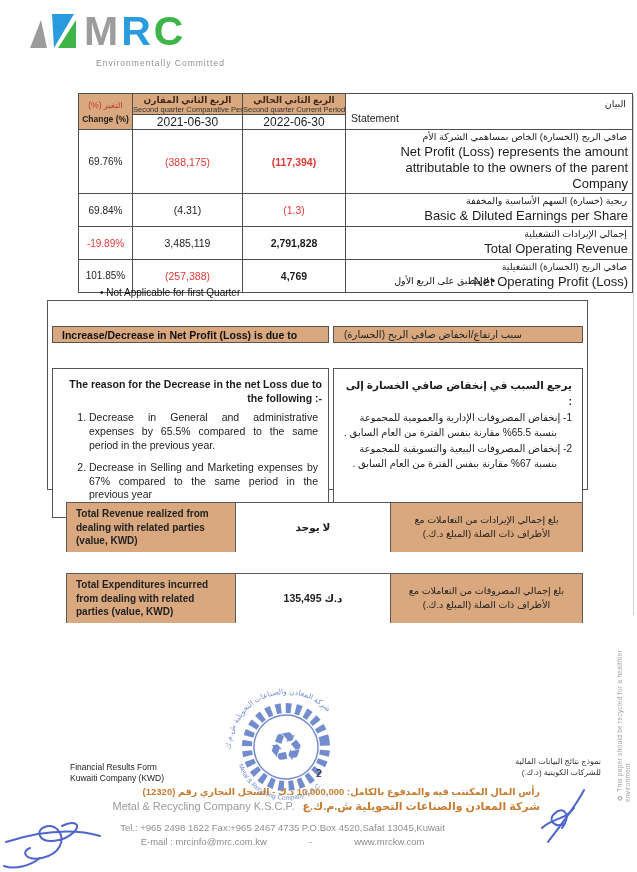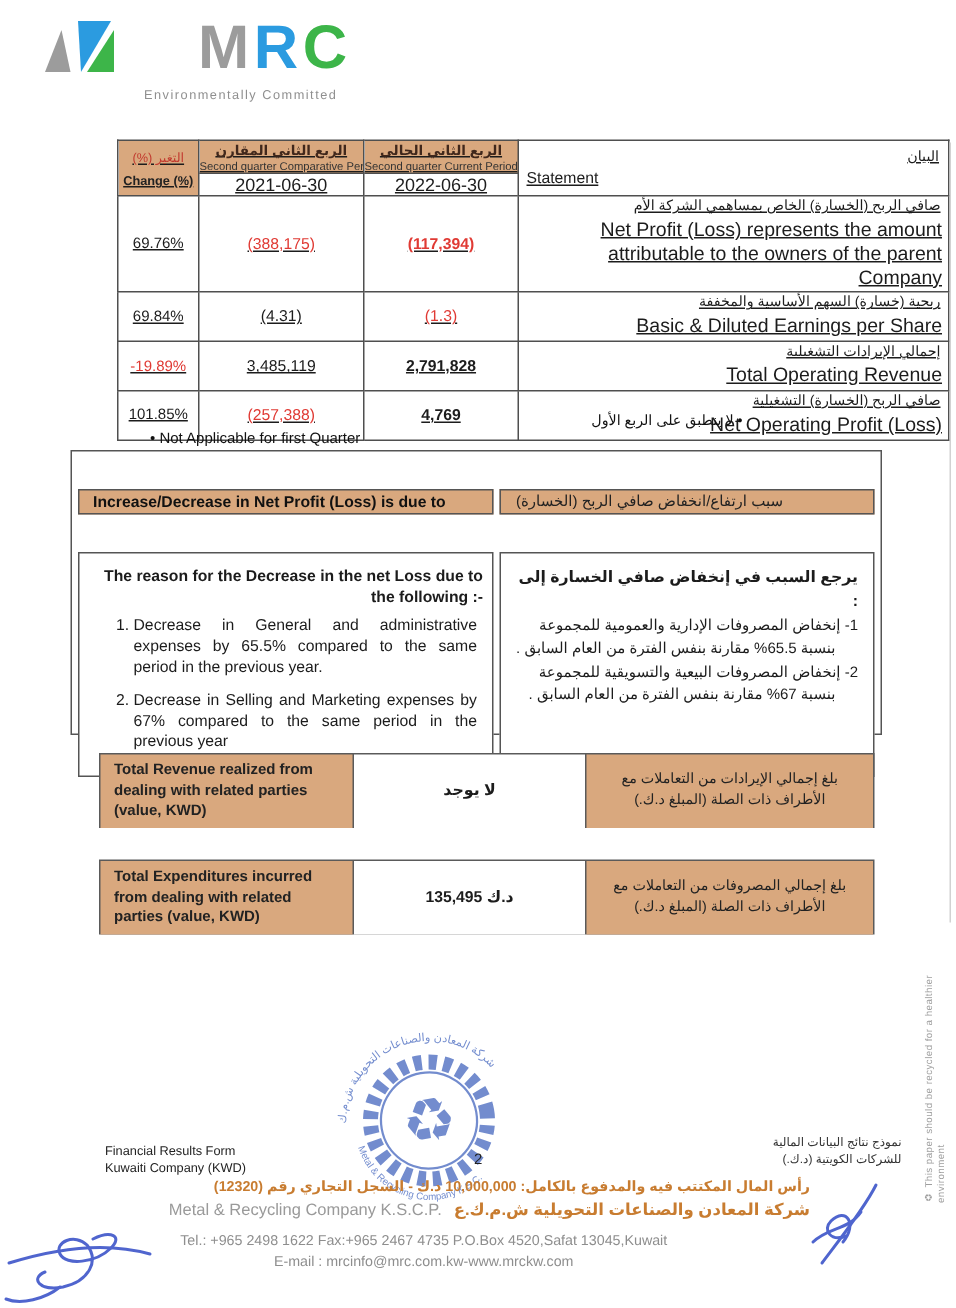--- a/index.html
+++ b/index.html
@@ -5,30 +5,30 @@
   html,body { margin:0; padding:0; }
   body {
     width:637px; height:872px; position:relative; overflow:hidden;
     background:#ffffff;
     font-family:"Liberation Sans","DejaVu Sans",sans-serif;
     color:#1c1c1c;
   }
   .abs { position:absolute; }
 
   
-  .logo { left:28px; top:8px; display:flex; align-items:flex-start;gap:48px; }
+  .logo { left:28px; top:8px; display:flex; align-items:flex-start; }
   .logo-letters { font-size:41px; font-weight:bold; letter-spacing:3px; line-height:46px; margin-left:6px; }
   .logo-letters .l-m { color:#9c9c9c; }
   .logo-letters .l-r { color:#2b9be0; }
   .logo-letters .l-c { color:#3db549; }
   .tagline { left:96px; top:58px; font-size:8.5px; color:#8f8f8f; letter-spacing:1px; }
 
   
   .fin-table { left:78px; top:93px; }
-  table.fin { border-collapse:collapse; table-layout:fixed; width:554px; border:1.5px solid #222;text-decoration:underline; }
+  table.fin { border-collapse:collapse; table-layout:fixed; width:554px; border:1.5px solid #222; }
   table.fin td { border:1px solid #4f4f4f; padding:0; vertical-align:middle; overflow:hidden; }
   .tan { background:#d9a87e; }
   .change-hd { text-align:center; }
   .change-hd .ar { font-size:8.5px; color:#c23b2f; direction:rtl; padding-top:1px; }
   .change-hd .en { font-size:8.5px; font-weight:bold; color:#222; padding-top:4px; }
   .col-hd .ar { font-size:9px; color:#41281c; direction:rtl; text-align:center; font-weight:bold; padding-top:1px; }
   .col-hd .sub { font-size:7.5px; color:#333; text-align:center; white-space:nowrap; }
   .stmt-hd { background:#fff; }
   .stmt-hd .ar { direction:rtl; text-align:right; font-size:9.5px; padding:1px 6px 0 0; }
   .stmt-hd .en { font-size:10.5px; text-align:left; padding:3px 0 2px 5px; }
@@ -86,21 +86,21 @@
   
   .foot-left { left:70px; top:762px; font-size:8.5px; line-height:1.35; color:#222; }
   .foot-right { right:36px; top:756px; font-size:8px; line-height:1.4; color:#333;
                 text-align:right; direction:rtl; }
   .capital-line { right:97px; top:786px; font-size:9.5px; font-weight:bold; color:#c87c30;
                   direction:rtl; }
   .company-line { right:97px; top:800px; display:flex; gap:8px; align-items:baseline; }
   .company-line .en { color:#9a9a9a; font-size:11px; }
   .company-line .ar { color:#c87c30; font-size:11px; font-weight:bold; direction:rtl; }
   .tel-line { left:50px; top:822px; width:465px; text-align:center; font-size:9.5px; color:#8e8e8e; }
-  .email-line { left:50px; top:836px; width:465px; display:flex; justify-content:center; 
+  .email-line { left:50px; top:836px; width:465px; display:flex; justify-content:center; gap:42px;
                 font-size:9.5px; color:#8e8e8e; }
 
   .recycle-note { right:6px; top:642px; height:160px; font-size:6.5px; color:#9e9e9e;
                   writing-mode:vertical-rl; transform:rotate(180deg); letter-spacing:0.3px; }
   .scan-line { left:633px; top:95px; width:1px; height:520px; background:#d2d2d2; }
 
   .sig { pointer-events:none; }
 </style>
 </head>
 <body>

